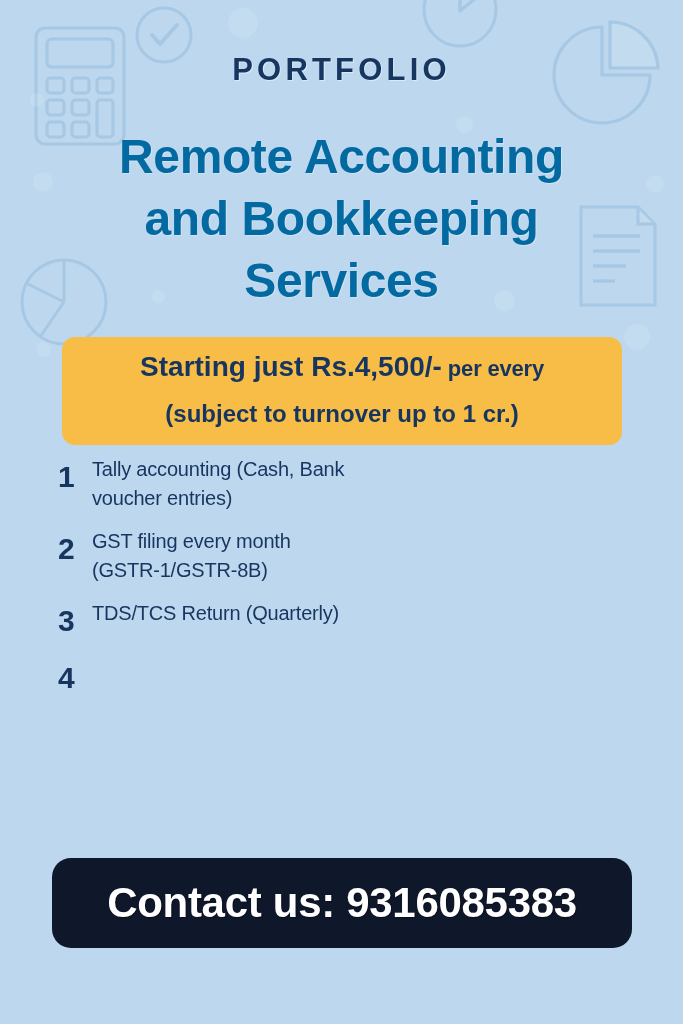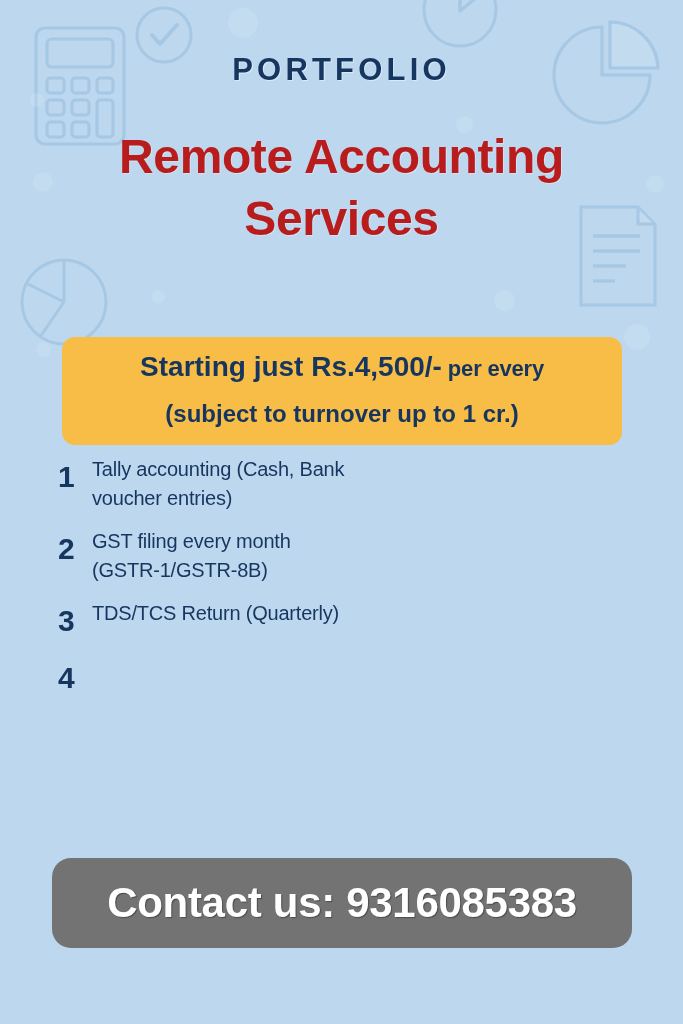--- a/index.html
+++ b/index.html
@@ -47,21 +47,21 @@
     text-shadow:1px 1px 0 rgba(255,255,255,0.45);
   }
 
   .headline {
     position:absolute;
     top:126px; left:40px; right:40px;
     text-align:center;
     font-size:48px;
     line-height:1.29;
     font-weight:bold;
-    color:#b91c1c;
+    color:#0369a1;
     letter-spacing:-0.4px;
     text-shadow:1px 1px 0 rgba(255,255,255,0.3);
   }
   .headline .hl-line { display:block; }
 
   .price-banner {
     position:absolute;
     left:62px; top:337px;
     width:560px;
     padding:14px 16px 16px;
@@ -113,21 +113,21 @@
     font-weight:500;
     letter-spacing:-0.2px;
   }
   .service-text .svc-line { display:block; }
 
   .contact-banner {
     position:absolute;
     left:52px; top:858px;
     width:580px;
     height:90px;
-    background:#737373;
+    background:#0f172a;
     border-radius:19px;
     display:flex;
     align-items:center;
     justify-content:center;
   }
   .contact-text {
     color:#ffffff;
     font-size:42px;
     font-weight:bold;
     letter-spacing:-0.3px;
@@ -207,20 +207,21 @@
     <div class="bubble" style="left:624px; top:324px; width:26px; height:26px;"></div>
     <div class="bubble" style="left:30px;  top:93px;  width:14px; height:14px;"></div>
   </div>
 
   <div id="content">
 
     <div class="kicker">PORTFOLIO</div>
 
     <div class="headline">
       <span class="hl-line">Remote Accounting</span>
+      <span class="hl-line">and Bookkeeping</span>
       <span class="hl-line">Services</span>
     </div>
 
     <div class="price-banner">
       <div class="price-main">
         <span>Starting just Rs.4,500/-</span><span class="price-sub-inline"> per every</span>
       </div>
       <div class="price-note">(subject to turnover up to 1 cr.)</div>
     </div>
 

